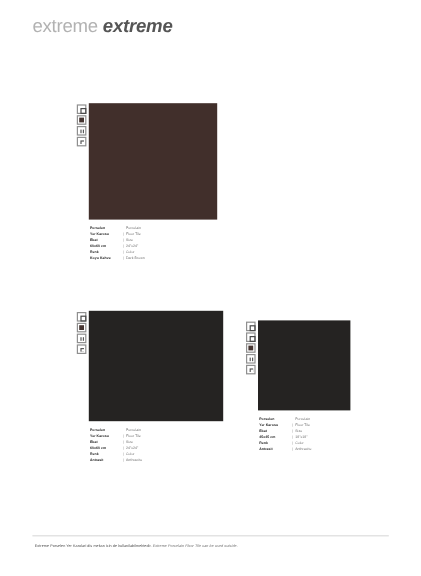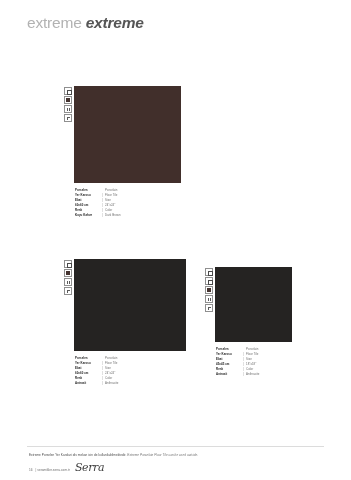--- a/index.html
+++ b/index.html
@@ -364,18 +364,13 @@
     </div>
   </div>
 </div>
 
 <div class="footer">
   <div class="footer-rule"></div>
   <div class="footer-note">
     <span>Extreme Porselen Yer Karolari dis mekan icin de kullanilabilmektedir.</span>
     <span class="note-en">Extreme Porcelain Floor Tile can be used outside.</span>
   </div>
-  <div class="footer-bottom">
-    <span class="page-number">16</span>
-    <span class="footer-meta">| seramikler.serra.com.tr</span>
-    <span class="serra-logo">Serra</span>
-  </div>
 </div>
 
 </body></html>

